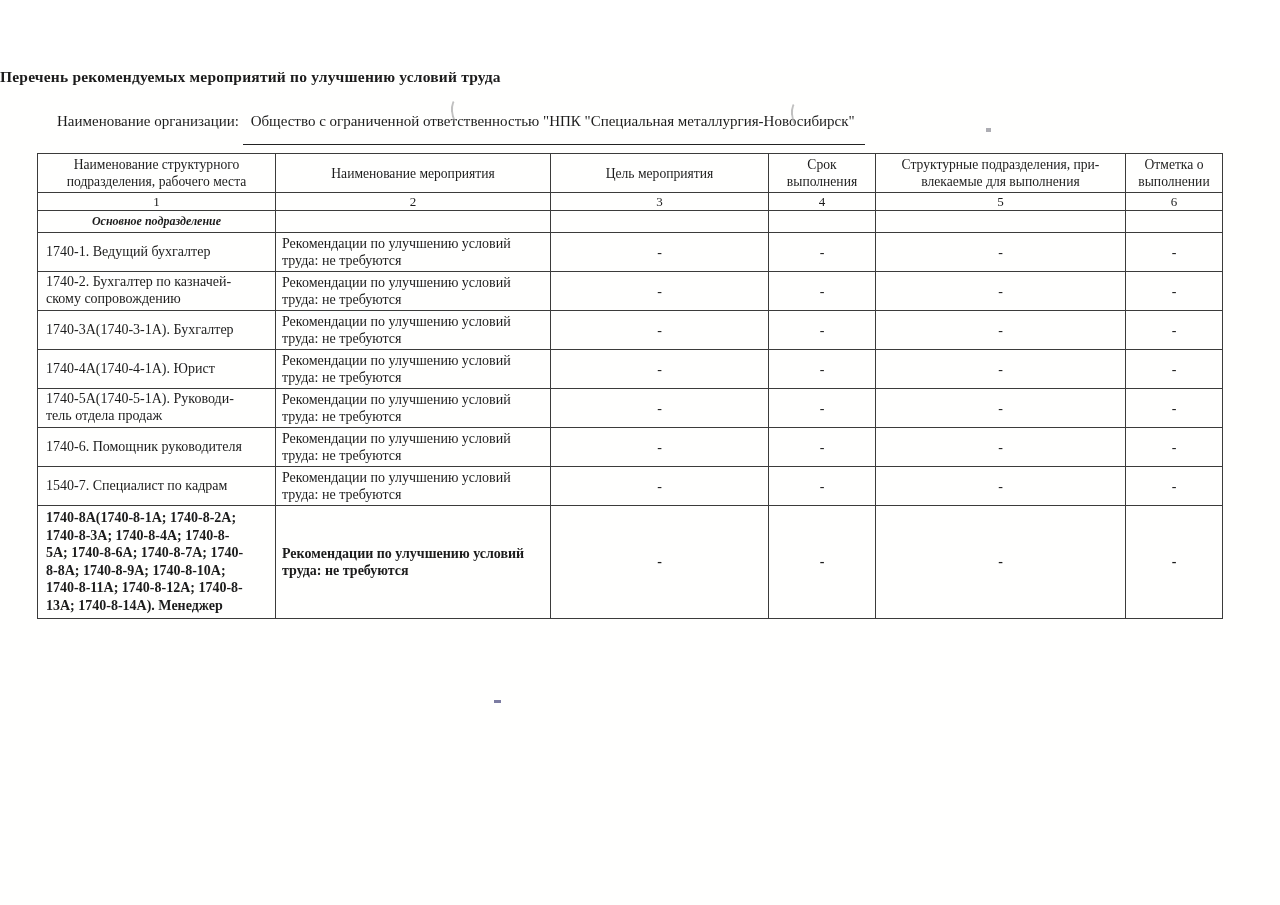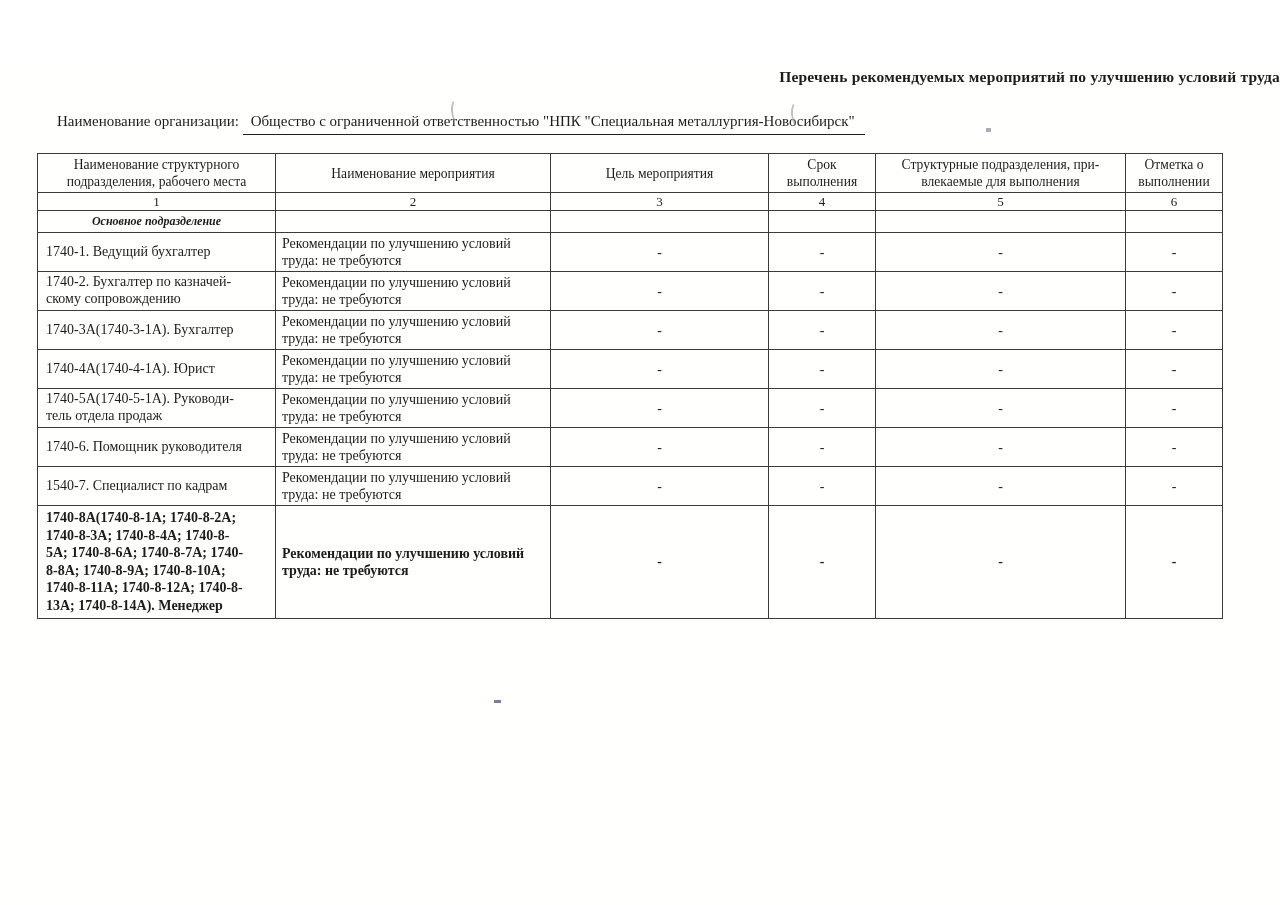--- a/index.html
+++ b/index.html
@@ -20,34 +20,34 @@
     border: 2px solid transparent;
     border-left-color: #9f9f9f;
     border-radius: 50%;
     opacity: .65;
     transform: rotate(-4deg);
   }
   .speck { position: absolute; background: #8a8a93; opacity: .7; }
 
   .title {
     margin-top: 68px;
-    text-align: right;
+    text-align: left;
     font-size: 15.5px;
     font-weight: bold;
     letter-spacing: .2px;
   }
 
   .org-line {
     margin: 27px 0 0 57px;
     font-size: 15px;
     white-space: nowrap;
   }
   .underlined {
     border-bottom: 1.5px solid #222;
-    padding: 0 10px 5px 8px;
+    padding: 0 10px 15px 8px;
   }
 
   table.doc-table {
     margin: 23px 0 0 37px;
     border-collapse: collapse;
     table-layout: fixed;
     width: 1185px;
     font-size: 14px;
     line-height: 17px;
   }

